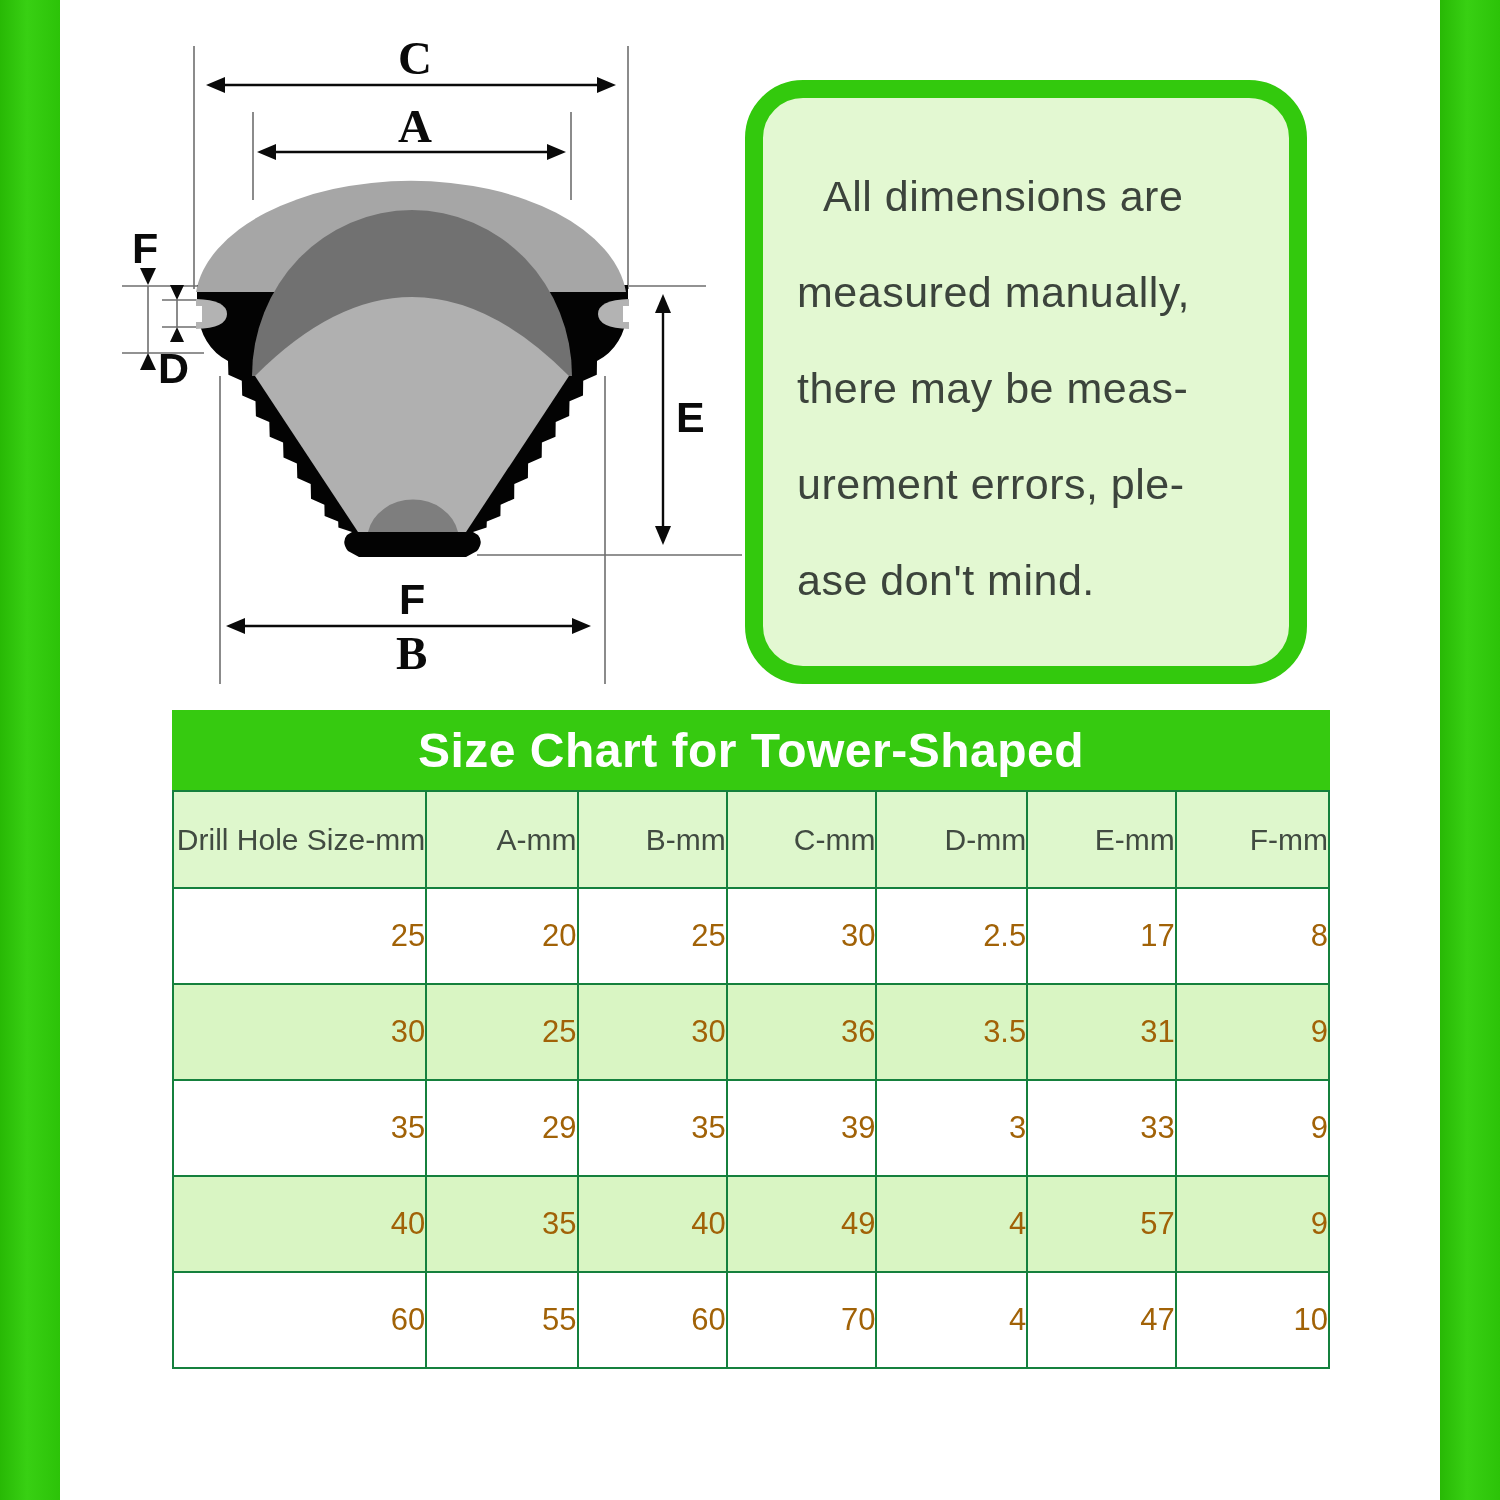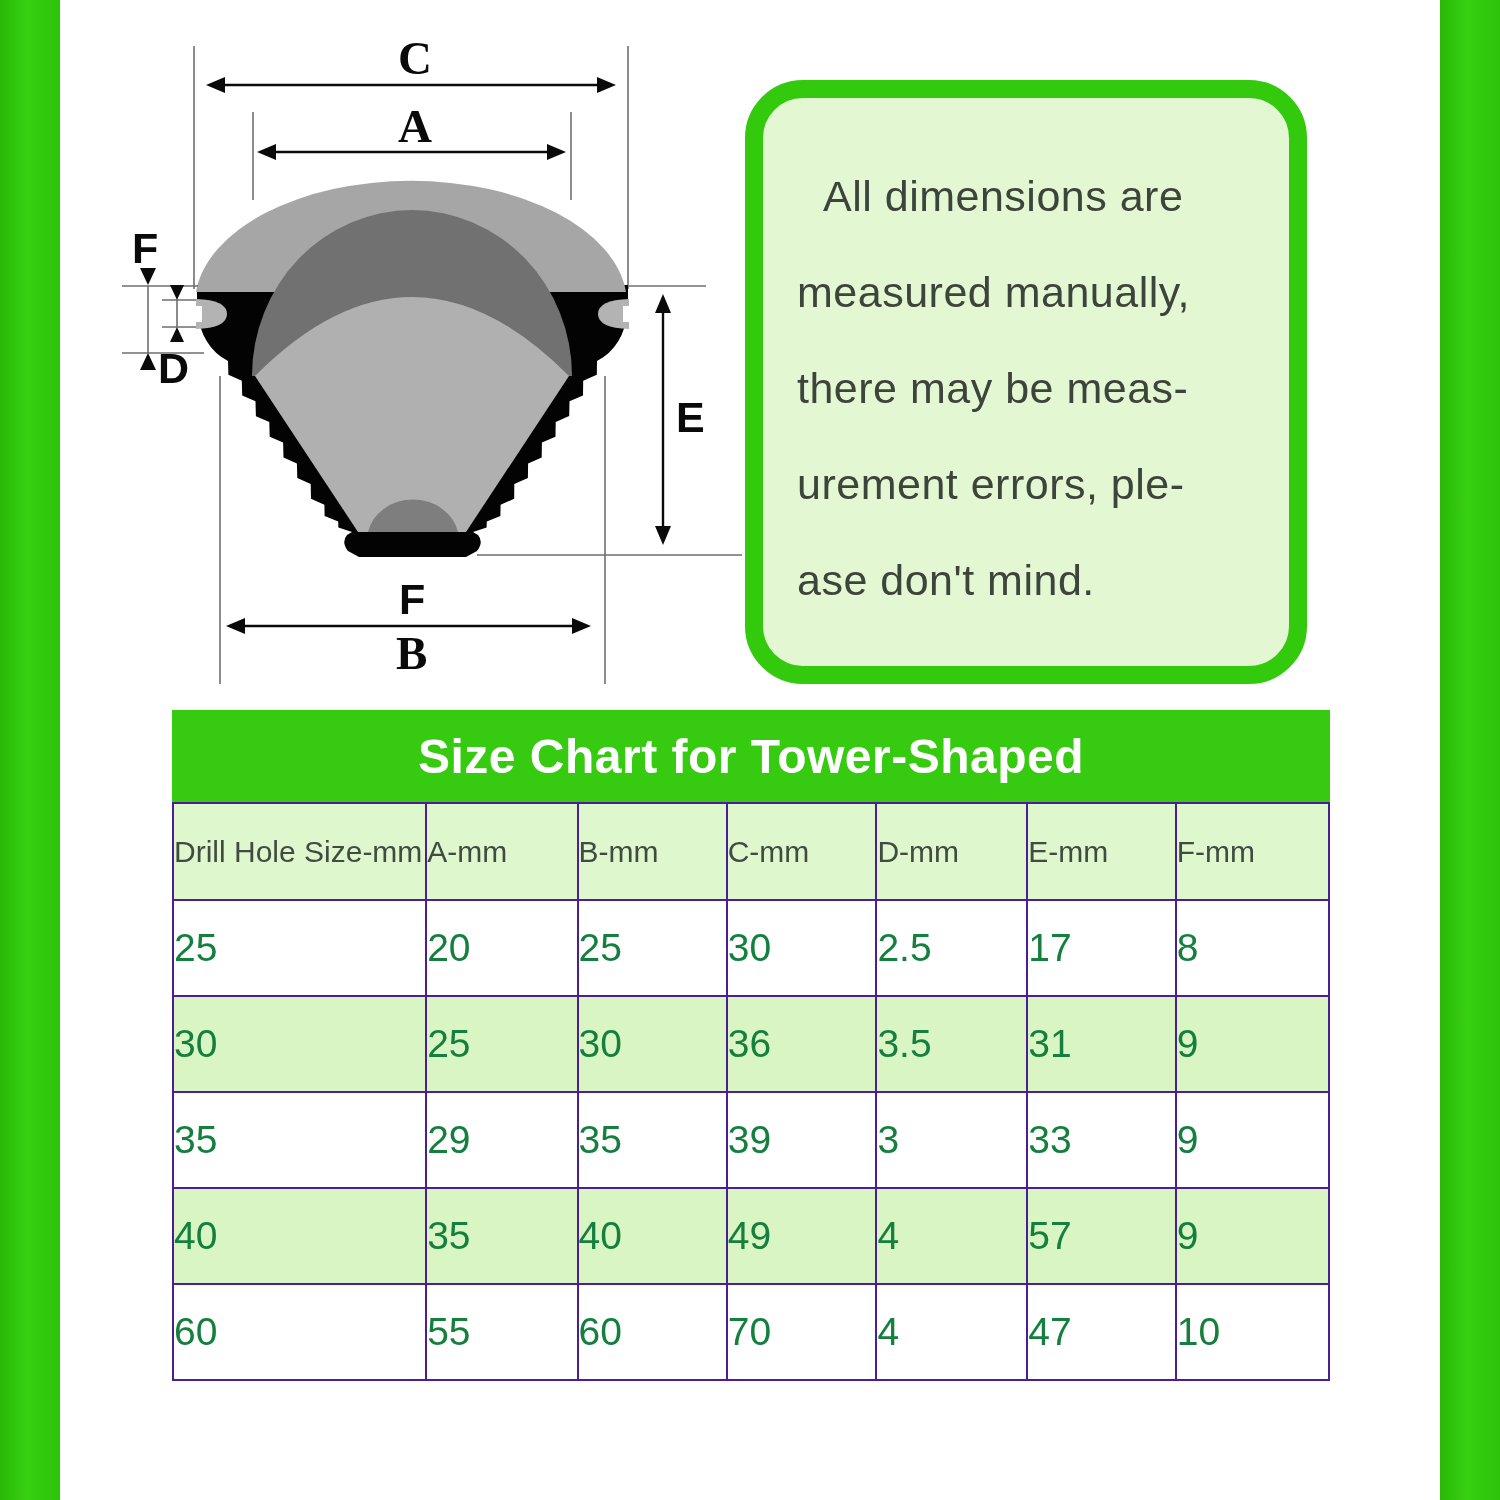--- a/index.html
+++ b/index.html
@@ -32,37 +32,37 @@
   .note-line {
     margin:0; font-size:43px; line-height:96px;
     font-weight:300; color:#3c443c; letter-spacing:0.5px;
     white-space:nowrap;
   }
   .note-line.first { padding-left:26px; }
 
   
   .size-table-wrap { position:absolute; left:172px; top:710px; width:1158px; }
   .table-title {
-    height:92px; background:#36ca10; color:#ffffff;
+    height:80px; background:#36ca10; color:#ffffff;
     font-size:48px; font-weight:bold; letter-spacing:0.5px;
     display:flex; align-items:center; justify-content:center;
   }
   table.size-table {
     width:100%; border-collapse:collapse; table-layout:fixed;
     border:2px solid #3d3d3d;
   }
   table.size-table th, table.size-table td {
-    border:2px solid #4c1d95; text-align:left; vertical-align:middle;
+    border:2px solid #15803d; text-align:right; vertical-align:middle;
     font-weight:normal; padding:0;
   }
   table.size-table th {
     height:95px; background:#def7cc; font-size:30px; color:#414b41;
   }
   table.size-table td {
-    height:94px; background:#ffffff; font-size:39px; color:#15803d;
+    height:94px; background:#ffffff; font-size:31px; color:#a16207;
   }
   table.size-table tbody tr:nth-child(even) td { background:#d9f5c3; }
 </style>
 </head>
 <body>
 
 <div class="green-bar left"></div>
 <div class="green-bar right"></div>
 
 <svg class="diagram" width="750" height="700" viewBox="0 0 750 700">

